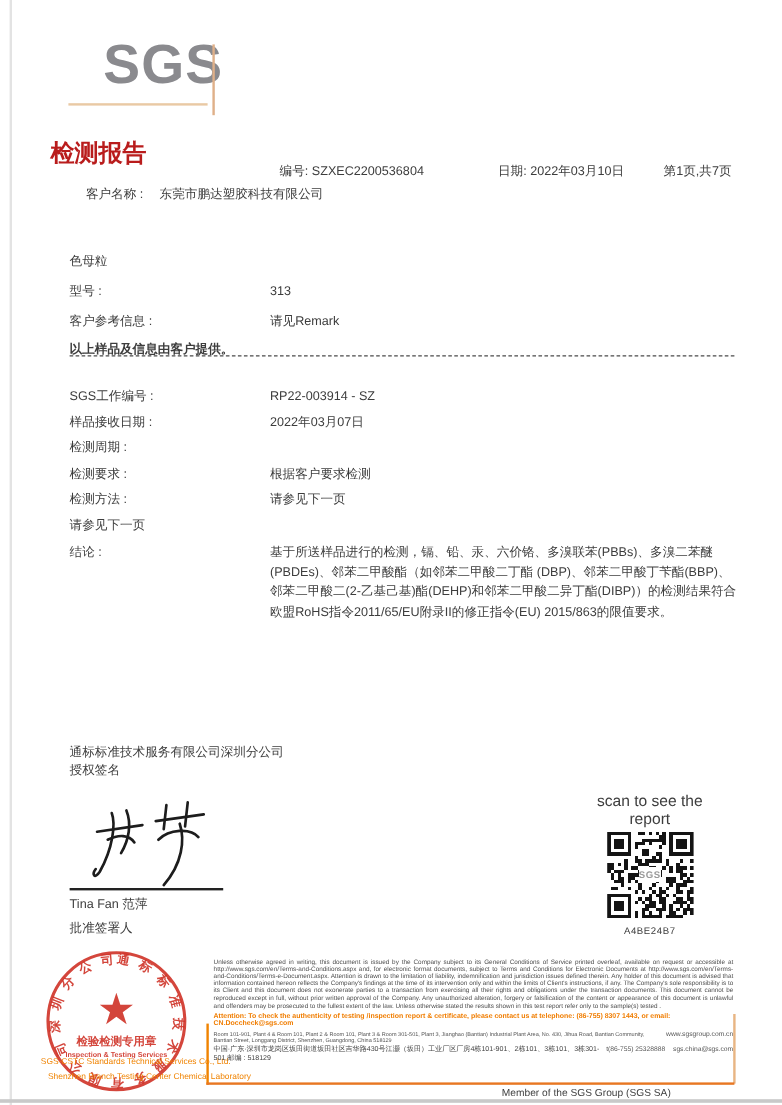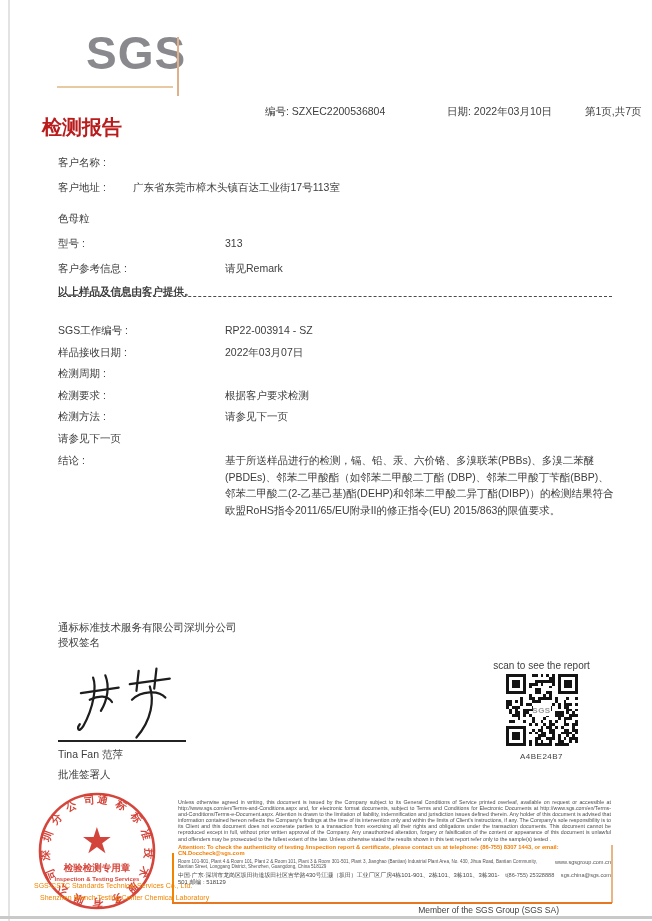--- a/index.html
+++ b/index.html
@@ -8,40 +8,40 @@
   .abs{position:absolute;}
   
   .page-edge-left{left:8px;top:0;width:2px;height:921px;background:#e3e3e3;}
   .page-edge-bottom{left:0;top:916px;width:652px;height:3px;background:#c9c9c9;}
   
   .logo{left:86px;top:30px;font-size:46px;font-weight:bold;color:#8a8a8e;letter-spacing:1px;line-height:1;}
   .logo-hline{left:57px;top:86px;width:116px;height:2px;background:#e9c9a4;}
   .logo-vline{left:177px;top:37px;width:2px;height:59px;background:#dfb089;}
   
   .title{left:42px;top:114px;font-size:20px;font-weight:bold;color:#b91c1c;}
-  .hmeta{top:105px;font-size:10.5px;color:#3d3d3d;margin-left:32px;}
+  .hmeta{top:136px;font-size:10.5px;color:#3d3d3d;}
   
   .rows{left:58px;width:560px;}
   .row{display:flex;font-size:10.5px;line-height:25px;}
   .row .lbl{flex:0 0 75px;}
   .g2 .row .lbl{flex:0 0 167px;}
   .g3 .row{line-height:21.5px;}
   .note{font-size:10.5px;line-height:21px;font-weight:bold;}
   .dashline{left:58px;top:296px;width:554px;height:0;border-top:1.5px dashed #4a4a4a;}
   .conc{display:flex;font-size:10.5px;margin-top:3px;}
   .conc .lbl{flex:0 0 167px;line-height:16.5px;}
   .conc .val{width:393px;line-height:16.5px;text-align:left;}
   
   .sig-company{left:58px;top:620px;font-size:10.5px;line-height:15px;}
   .sig-svg{left:62px;top:662px;}
   .sig-line{left:58px;top:740px;width:128px;height:1.5px;background:#222;}
   .sig-name{left:58px;top:744px;font-size:10.5px;line-height:20px;}
   
   .qr-wrap{left:489px;top:660px;width:105px;text-align:center;}
-  .qr-cap{font-size:10px;color:#3d3d3d;}
+  .qr-cap{font-size:13px;color:#3d3d3d;}
   .qr-box{position:relative;width:72px;height:72px;margin:3px auto 0;}
   .qr-box svg{width:72px;height:72px;display:block;}
   .qr-sgs{position:absolute;left:50%;top:50%;transform:translate(-50%,-50%);
           font-size:8px;font-weight:bold;color:#9a9a9a;background:transparent;letter-spacing:.5px;}
   .qr-code{font-size:8px;color:#3d3d3d;margin-top:6px;letter-spacing:.5px;text-align:center;}
   
   .stamp{left:36px;top:790px;}
   .footer-co{color:#f08300;font-size:7px;line-height:11px;}
   .footer-co1{left:34px;top:880px;}
   .footer-co2{left:40px;top:892px;}
@@ -73,27 +73,24 @@
 <div class="abs hmeta" style="left:233px;">
   <span>编号:</span>
   <span>SZXEC2200536804</span>
 </div>
 <div class="abs hmeta" style="left:415px;">
   <span>日期:</span>
   <span>2022年03月10日</span>
 </div>
 <div class="abs hmeta" style="left:553px;">第1页,共7页</div>
 
-<div class="abs rows" style="top:150px;">
+<div class="abs rows" style="top:150px;text-align:center;">
   <div class="row">
     <span class="lbl">客户名称 :</span>
-  </div>
-  <div class="row">
-    <span class="lbl">客户地址 :</span>
-    <span>广东省东莞市樟木头镇百达工业街17号113室</span>
+    <span>东莞市鹏达塑胶科技有限公司</span>
   </div>
 </div>
 
 <div class="abs rows g2" style="top:206px;">
   <div class="row">
     <span>色母粒</span>
   </div>
   <div class="row">
     <span class="lbl">型号 :</span>
     <span>313</span>

